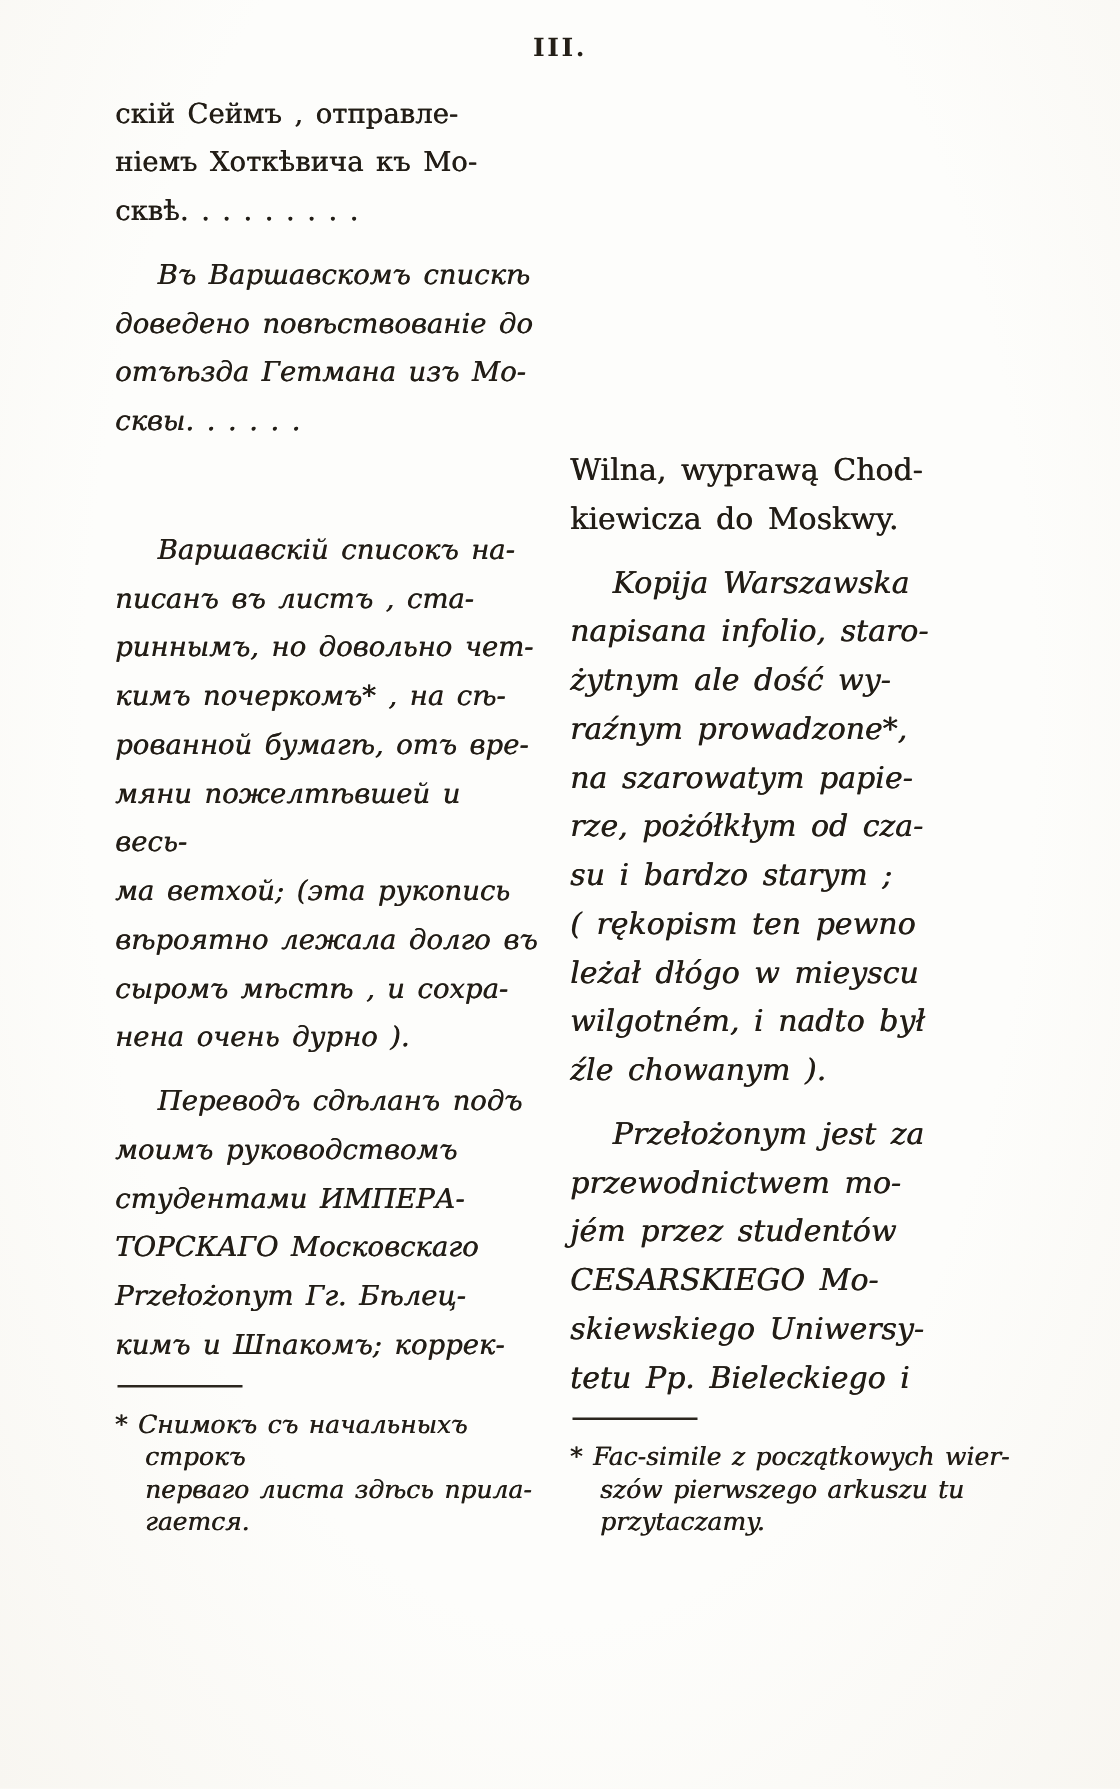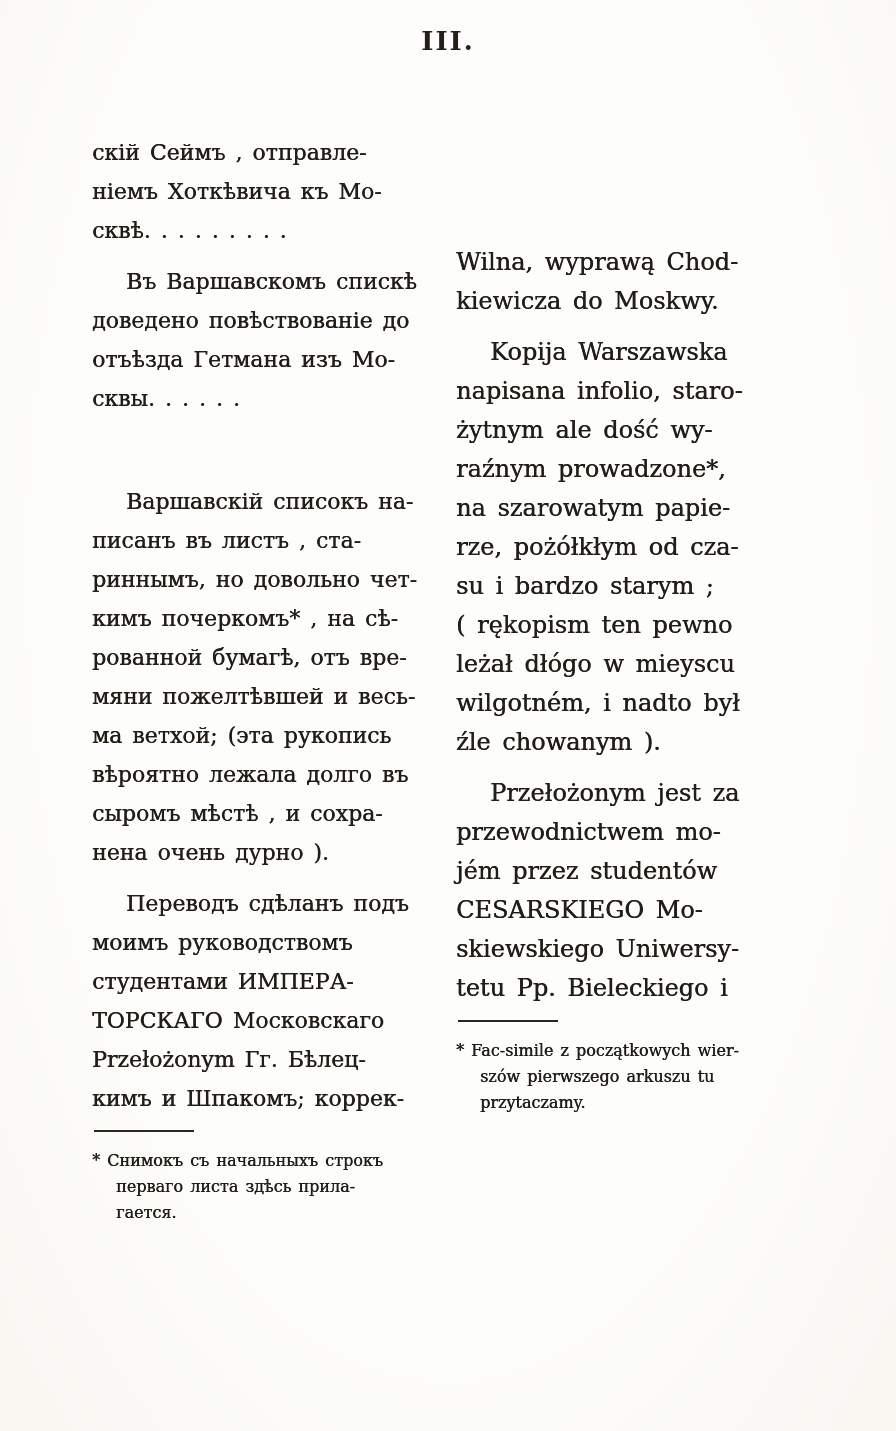--- a/index.html
+++ b/index.html
@@ -17,29 +17,29 @@
     color: #221d16;
     padding: 24px 64px 0 92px;
     overflow: hidden;
   }
   .page-number {
     position: absolute;
     left: 0;
     top: 26px;
     width: 896px;
     text-align: center;
-    font-size: 26px;
+    font-size: 20px;
     font-weight: bold;
     letter-spacing: 2px;
     color: #241f17;
   }
   .columns {
     display: flex;
-    align-items: center;
-    margin-top: 84px;
+    align-items: flex-end;
+    margin-top: 48px;
     min-height: 1153px;
   }
   .col {
     display: flex;
     flex-direction: column;
     box-sizing: border-box;
     text-shadow: 0.4px 0 0 currentColor;
   }
   .col-left {
     width: 352px;
@@ -56,41 +56,42 @@
   .divider {
     width: 2px;
     background: #2b261e;
   }
   p.para {
     margin: 0 0 12px 0;
     white-space: pre-line;
     word-spacing: 3px;
   }
   .col-right p.para { word-spacing: 4px; }
-  p.para.indent { text-indent: 34px; }
+  p.para.indent { text-indent: 34px; font-style: italic; }
   p.para.gap-top { margin-top: 52px; }
   p.para.gap-top-sm { margin-top: 40px; }
   .footnote-block {
     margin-top: auto;
     padding-bottom: 10px;
   }
   .footnote-rule {
     width: 100px;
     height: 2px;
     background: #2b261e;
     margin: 0 0 16px 2px;
   }
   p.footnote {
     margin: 0;
-    font-size: 16px;
+    font-size: 20px;
     line-height: 26px;
     white-space: pre-line;
     padding-left: 24px;
     text-indent: -24px;
     word-spacing: 2px;
+    font-style: italic;
   }
 </style>
 </head>
 <body>
 
 <div class="page">
 
   <div class="page-number">III.</div>
 
   <div class="columns">

